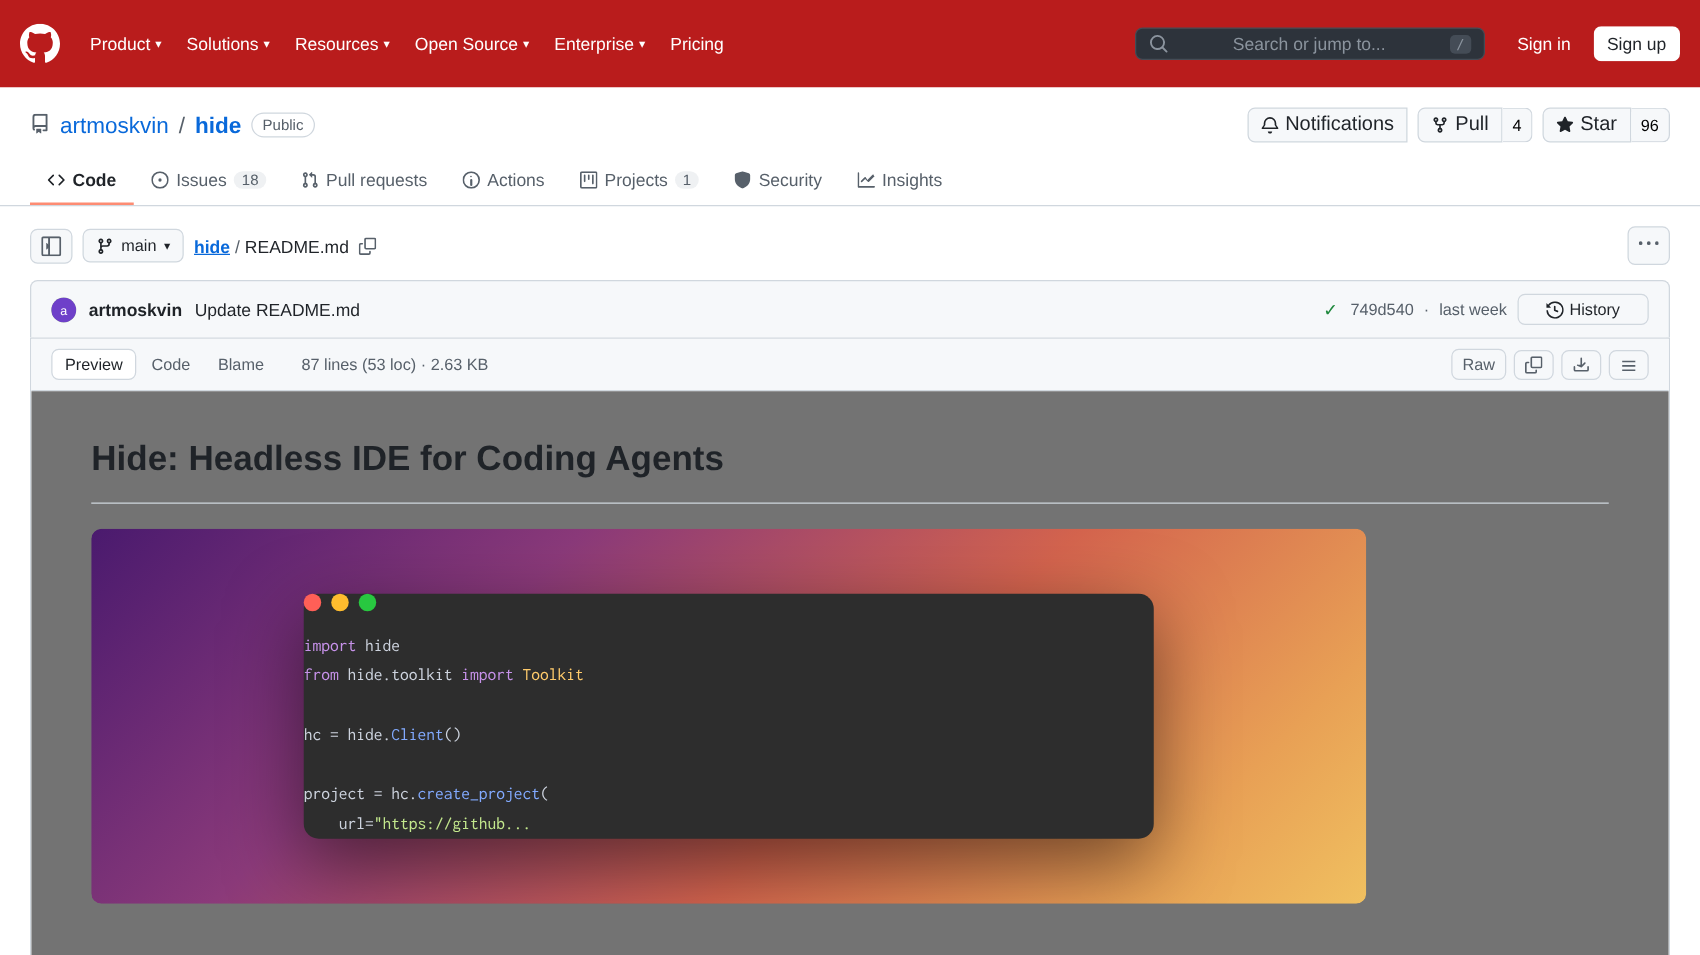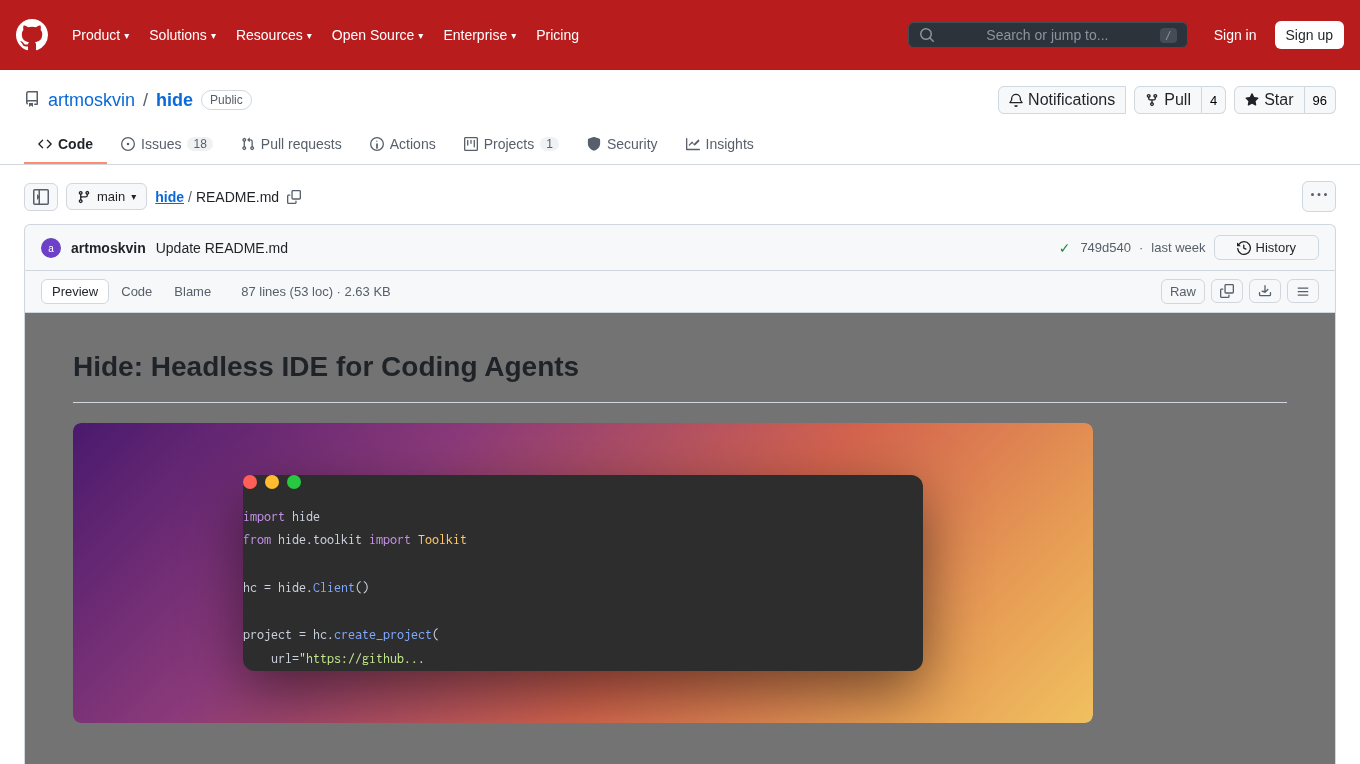--- a/index.html
+++ b/index.html
@@ -140,21 +140,21 @@
       background: #f6f8fa; border-bottom: 1px solid #d0d7de; gap: 12px;
     }
     .file-view-tabs { display: flex; gap: 2px; }
     .file-view-tab {
       padding: 4px 10px; border-radius: 6px; font-size: 13px;
       cursor: pointer; border: none; background: none; font-weight: 500;
     }
     .file-view-tab.active { background: #ffffff; border: 1px solid #d0d7de; color: #1f2328; }
     .file-view-tab:not(.active) { color: #57606a; }
     .file-stats { color: #57606a; font-size: 13px; margin-left: 8px; }
-    .file-actions { margin-left: auto; display: flex; align-items: flex-start; gap: 6px; }
+    .file-actions { margin-left: auto; display: flex; align-items: flex-end; gap: 6px; }
     .file-action-btn {
       border: 1px solid #d0d7de; border-radius: 6px; padding: 4px 8px;
       background: #f6f8fa; cursor: pointer; color: #57606a; font-size: 13px;
       display: flex; align-items: center;
     }
 
     
     .readme-content {
       padding: 32px 48px; background: #737373;
       font-size: 16px; line-height: 1.6; color: #1f2328;

